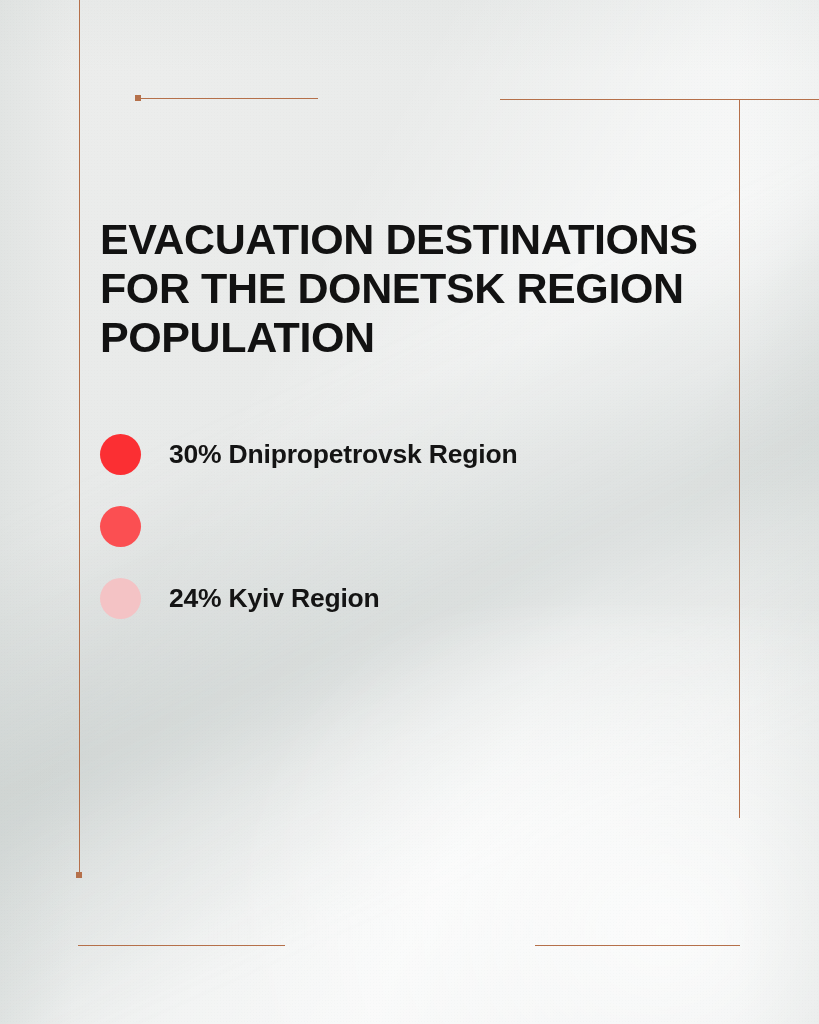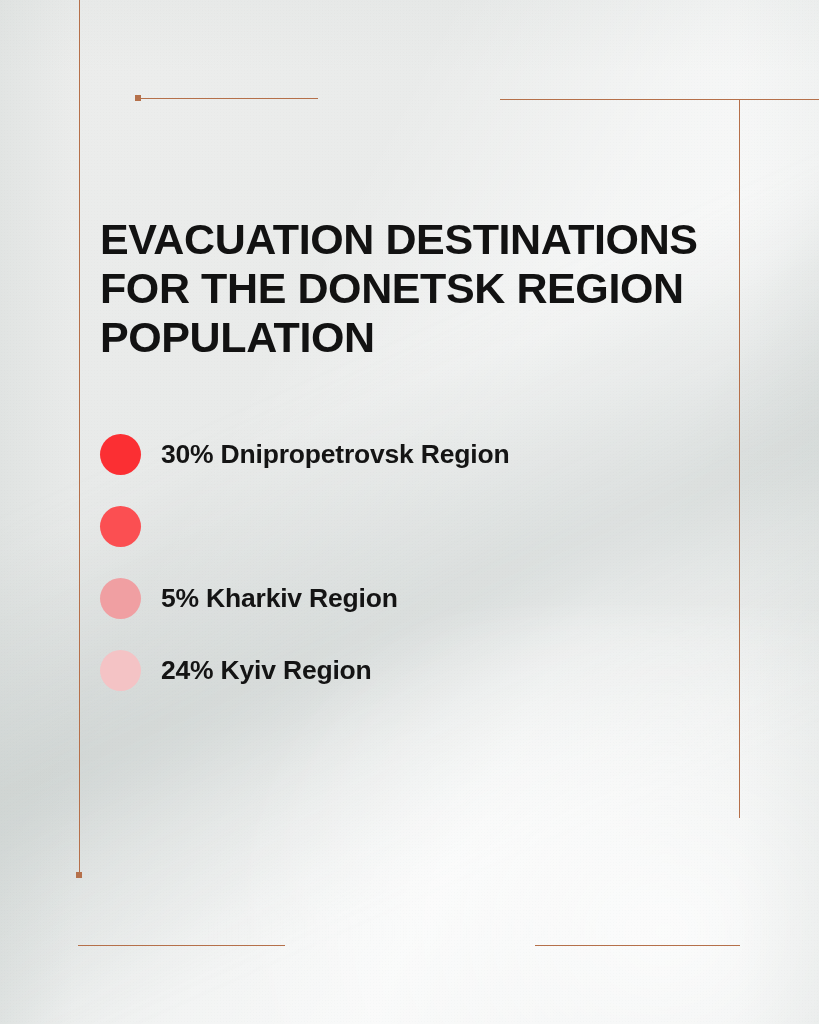--- a/index.html
+++ b/index.html
@@ -147,21 +147,21 @@
   #legend {
     margin-top:68px;
     display:flex;
     flex-direction:column;
     gap:24px;
   }
 
   .legend-row {
     display:flex;
     align-items:center;
-    gap:20px;
+    gap:28px;
     height:48px;
   }
 
   .legend-dot {
     width:41px; height:41px;
     border-radius:50%;
     flex:0 0 41px;
   }
 
   .legend-label {
@@ -209,24 +209,20 @@
       <div class="legend-row">
         <span class="legend-dot" style="background: rgb(251, 47, 51);"></span>
         <span class="legend-label">30% Dnipropetrovsk Region</span>
       </div>
 
       <div class="legend-row">
         <span class="legend-dot" style="background: rgb(251, 79, 82);"></span>
       </div>
 
 
-      <div class="legend-row">
-        <span class="legend-dot" style="background: rgb(240, 159, 162);"></span>
-        <span class="legend-label">5% Kharkiv Region</span>
-      </div>
 
       <div class="legend-row">
         <span class="legend-dot" style="background: rgb(244, 195, 197);"></span>
         <span class="legend-label">24% Kyiv Region</span>
       </div>
 
     </div>
   </div>
 </div>
 

